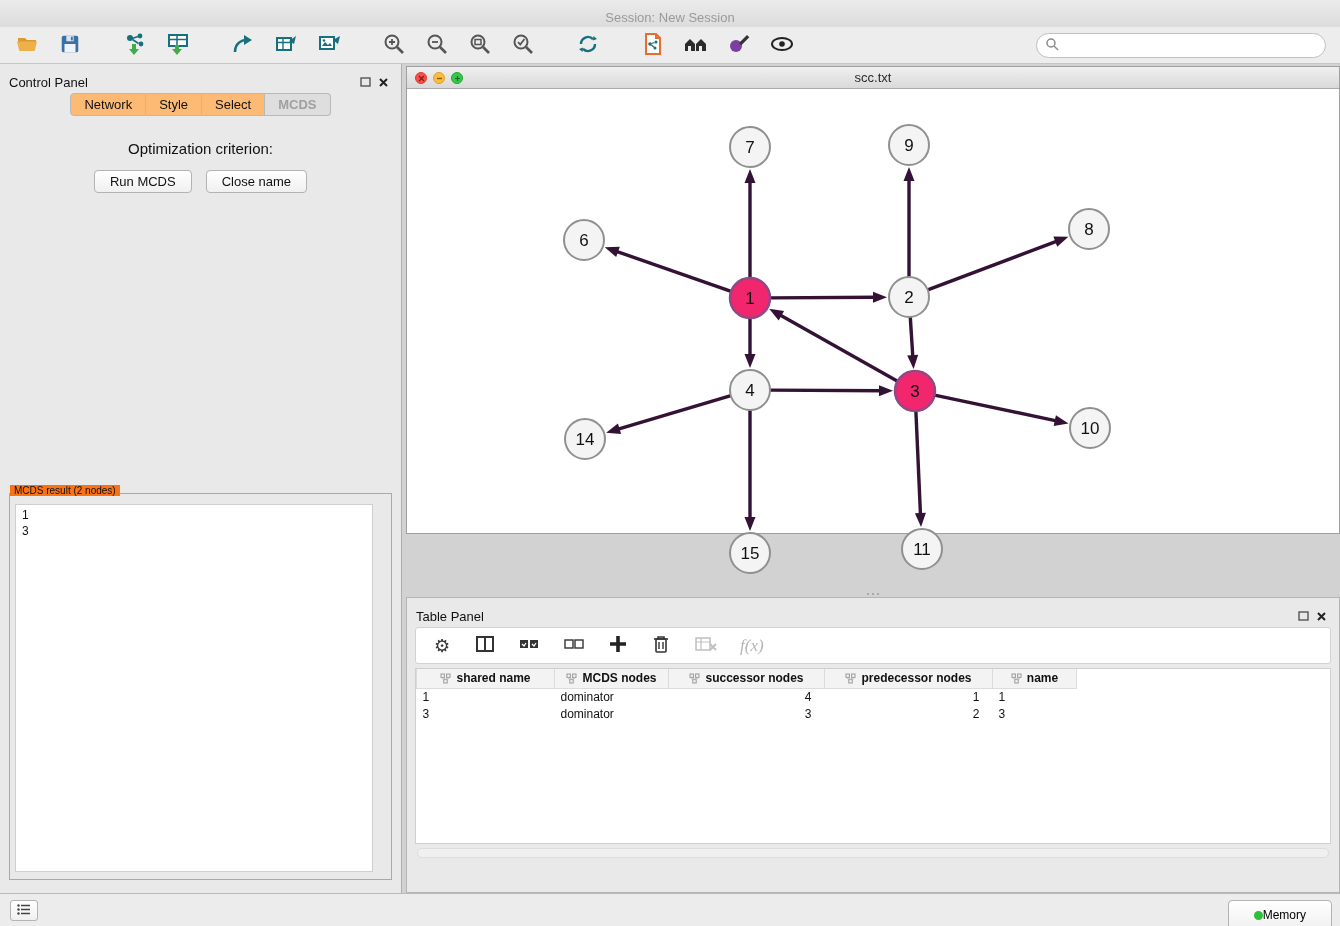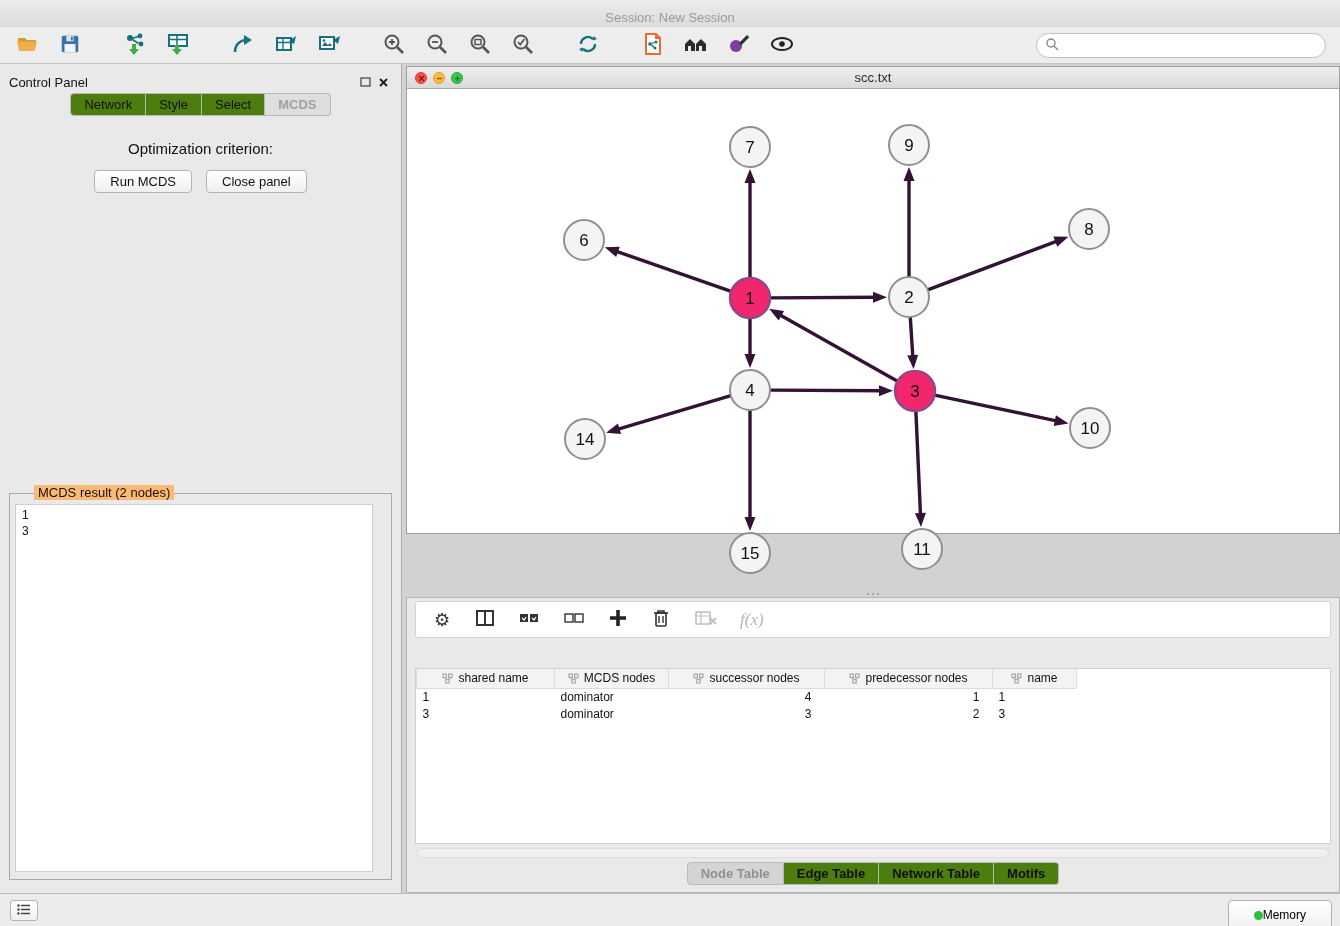--- a/index.html
+++ b/index.html
@@ -25,21 +25,21 @@
     font-family:"Liberation Sans", sans-serif; background:transparent; }
 
   
   .control-panel { position:absolute; left:0; top:64px; width:402px; bottom:33px;
     background:#e9e9e9; border-right:1px solid #aeaeae; }
   .panel-header { height:26px; display:flex; align-items:flex-end; padding:0 9px; font-size:13px; }
   .panel-header .spacer { flex:1; }
   .ph-icon { width:18px; height:16px; display:flex; align-items:center; justify-content:center; }
 
   .seg-row { display:flex; justify-content:center; margin-top:3px; }
-  .seg { font-size:13px; padding:3px 13px; background:#4d7c0f; border:1px solid #b9b9b9;
+  .seg { font-size:13px; padding:3px 13px; background:#fdba74; border:1px solid #b9b9b9;
     border-left:none; color:#111; }
   .seg:first-child { border-left:1px solid #b9b9b9; border-radius:4px 0 0 4px; }
   .seg:last-child { border-radius:0 4px 4px 0; }
   .seg.active { background:#dedede; color:#a0a0a0;font-weight:bold; }
   .tp-tabs .seg { font-weight:bold; }
   .tp-tabs .seg.active { background:#d4d4d4; color:#909090; }
 
   .opt-label { text-align:center; margin-top:24px; font-size:15px; }
   .dropdown { margin:8px auto 0; width:310px; height:23px; background:#fff;
     border:1px solid #b3b3b3; border-radius:4px; display:flex; align-items:center;
@@ -49,22 +49,22 @@
     border-bottom:5px solid #555; margin-bottom:3px; }
   .dd-down { width:0; height:0; border-left:4px solid transparent; border-right:4px solid transparent;
     border-top:5px solid #555; }
 
   .btn-row { display:flex; justify-content:center; gap:14px; margin-top:13px; }
   .btn { height:23px; padding:0 15px; font-size:13px; background:linear-gradient(#ffffff,#f0f0f0);
     border:1px solid #b3b3b3; border-radius:4px; color:#111; }
 
   .result-fieldset { position:absolute; left:9px; right:9px; top:429px; bottom:13px;
     border:1px solid #a9a9a9; }
-  .result-legend { position:absolute; top:-9px; left:24px; background:#fdba74;
-    padding:0 4px; font-size:13px; }
+  .result-legend { position:absolute; top:-9px; left:0; background:#f97316;
+    padding:0 4px; font-size:10px; }
   .result-list { position:absolute; left:5px; right:18px; top:10px; bottom:7px;
     background:#fff; border:1px solid #cfcfcf; font-size:12px; line-height:16px;
     padding:2px 0 0 6px; overflow:hidden; }
   .result-item { height:16px; }
 
   
   .right-col { position:absolute; left:406px; right:0; top:64px; bottom:33px; }
   .net-window { position:absolute; left:0; right:0; top:2px; height:468px;
     background:#fff; border:1px solid #9f9f9f; }
   .nw-titlebar { height:22px; background:linear-gradient(#f0f0f0,#d9d9d9);
@@ -87,21 +87,21 @@
   .table-panel { position:absolute; left:0; right:0; top:533px; bottom:0;
     background:#e9e9e9; border:1px solid #b5b5b5; }
   .tp-toolbar { margin:3px 8px 0; height:37px; background:#fff; border:1px solid #d2d2d2;
     border-radius:3px; display:flex; align-items:center; gap:21px; padding:0 15px; }
   .fx-label { font-family:"Liberation Serif", serif; font-style:italic; font-size:17px;
     color:#b5b5b5; }
   .tp-table-wrap { position:absolute; left:8px; right:8px; top:70px; bottom:48px;
     background:#fff; border:1px solid #cfcfcf; overflow:hidden; }
   table { border-collapse:collapse; table-layout:fixed; width:100%; }
   th { height:19px; background:#f3f3f3; border:1px solid #dcdcdc; border-top:none;
-    font-size:12px; font-weight:normal; }
+    font-size:12px; font-weight:bold; }
   th .th-inner { display:flex; align-items:center; justify-content:center; gap:5px; }
   th.filler { background:#fff; border:none; }
   td { font-size:12px; height:17px; padding:0 6px; white-space:nowrap; }
   td.al-right { text-align:right; padding-right:13px; }
   .hscroll { position:absolute; left:10px; right:10px; bottom:34px; height:10px;
     background:#f0f0f0; border:1px solid #ddd; border-radius:5px; }
   .tp-tabs { position:absolute; left:0; right:0; bottom:7px; display:flex; justify-content:center; }
 
   
   .statusbar { position:absolute; left:0; right:0; bottom:0; height:33px;
@@ -275,21 +275,21 @@
       <div class="seg">Style</div>
       <div class="seg">Select</div>
       <div class="seg active">MCDS</div>
     </div>
 
   <div class="opt-label">Optimization criterion:</div>
 
 
   <div class="btn-row">
     <button class="btn">Run MCDS</button>
-    <button class="btn">Close panel</button>
+    <button class="btn">Close name</button>
   </div>
 
   <div class="result-fieldset">
     <span class="result-legend">MCDS result (2 nodes)</span>
     <div class="result-list">
         <div class="result-item">1</div>
         <div class="result-item">3</div>
       </div>
   </div>
 </div>
@@ -397,20 +397,34 @@
     </div>
   </div>
 
   <div class="hsplit">
       <i></i>
       <i></i>
       <i></i>
     </div>
 
   <div class="table-panel">
+    <div class="panel-header">
+      <span>Table Panel</span>
+      <span class="spacer"></span>
+      <span class="ph-icon">
+          <svg width="11" height="10" viewBox="0 0 11 10">
+            <rect x="1" y="1" width="9" height="8" fill="none" stroke="#555" stroke-width="1.4"></rect>
+          </svg>
+        </span>
+      <span class="ph-icon">
+          <svg width="11" height="11" viewBox="0 0 11 11">
+            <path d="M2 2l7 7M9 2l-7 7" stroke="#222" stroke-width="2"></path>
+          </svg>
+        </span>
+    </div>
 
     <div class="tp-toolbar">
       <button class="tbtn" style="margin:0;width:22px;height:22px">
         <span style="font-size:18px;color:#3a3a3a">⚙</span>
       </button>
       <button class="tbtn" style="margin:0;width:22px;height:22px">
         <span><svg width="18" height="16" viewBox="0 0 18 16">
               <rect x="1" y="1" width="16" height="14" fill="none" stroke="#333" stroke-width="2"></rect>
               <line x1="9" y1="1" x2="9" y2="15" stroke="#333" stroke-width="2"></line>
             </svg></span>
@@ -537,26 +551,20 @@
               <td class="al-right">2</td>
               <td class="">3</td>
               <td></td>
             </tr>
           </tbody>
       </table>
     </div>
 
     <div class="hscroll"></div>
 
-    <div class="seg-row tp-tabs">
-        <div class="seg active">Node Table</div>
-        <div class="seg">Edge Table</div>
-        <div class="seg">Network Table</div>
-        <div class="seg">Motifs</div>
-      </div>
   </div>
 </div>
 
 <div class="statusbar">
   <button class="sb-left-button">
     <span><svg width="14" height="11" viewBox="0 0 14 11">
           <circle cx="1.5" cy="1.5" r="1.2" fill="#444"></circle>
           <circle cx="1.5" cy="5.5" r="1.2" fill="#444"></circle>
           <circle cx="1.5" cy="9.5" r="1.2" fill="#444"></circle>
           <path d="M4 1.5h9M4 5.5h9M4 9.5h9" stroke="#444" stroke-width="1.5"></path>

